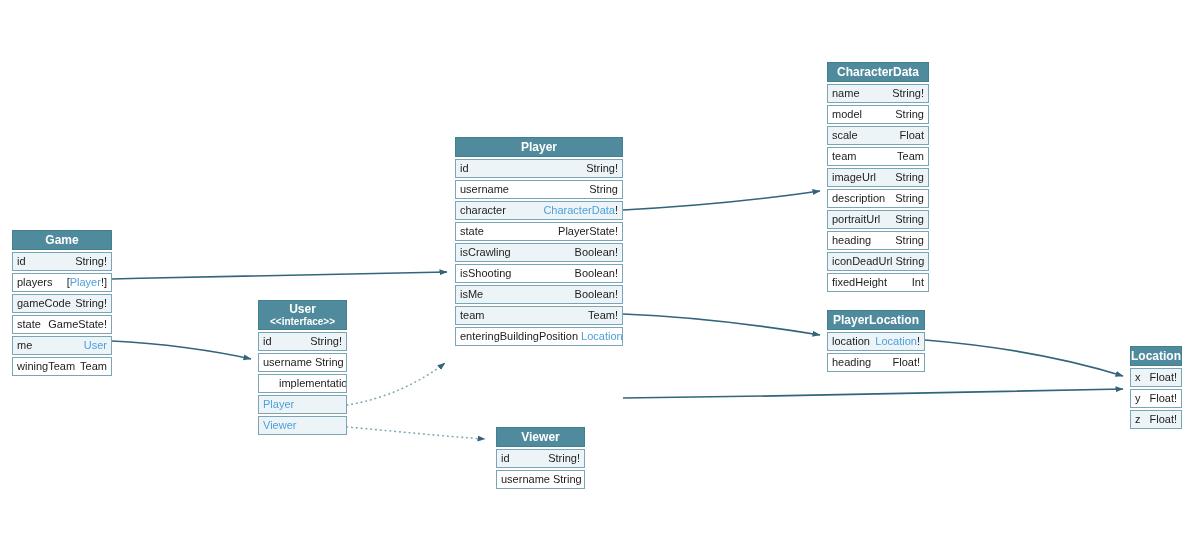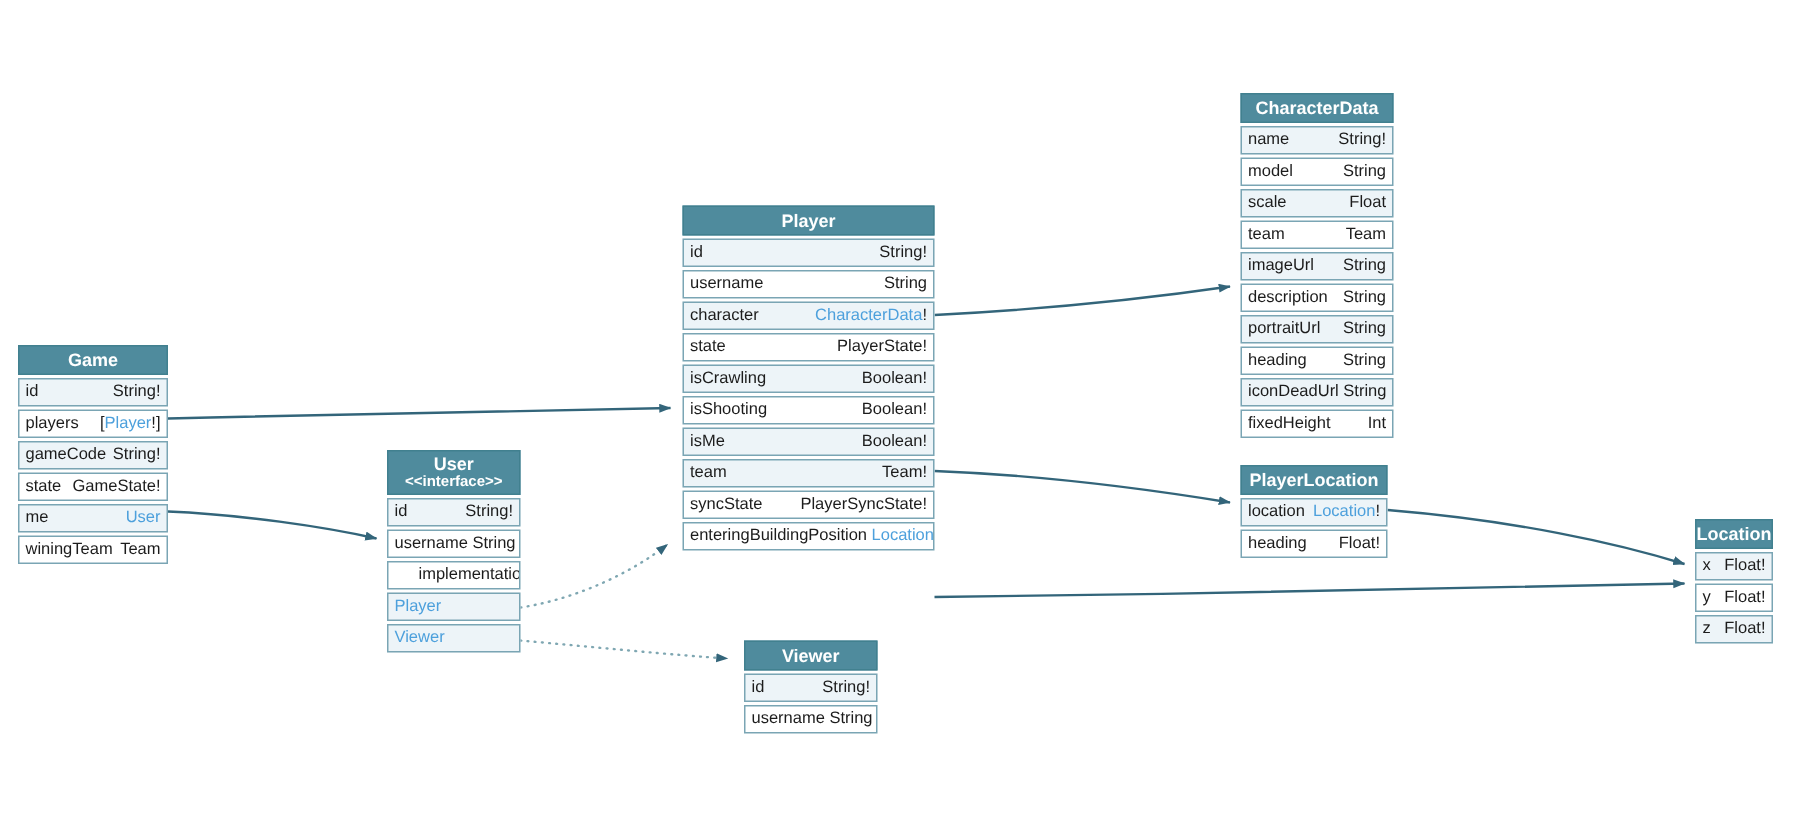--- a/index.html
+++ b/index.html
@@ -135,24 +135,20 @@
     </div>
     <div class="row alt">
       <span class="fn">isMe</span>
       <span class="ft"><span>Boolean!</span></span>
     </div>
     <div class="row alt">
       <span class="fn">team</span>
       <span class="ft"><span>Team!</span></span>
     </div>
     <div class="row">
-      <span class="fn">syncState</span>
-      <span class="ft"><span>PlayerSyncState!</span></span>
-    </div>
-    <div class="row">
       <span class="fn">enteringBuildingPosition</span>
       <span class="ft"><span class="lnk">Location</span></span>
     </div>
   </div>
 
   <div class="tbl t-viewer">
     <div class="hdr">Viewer</div>
     <div class="row alt">
       <span class="fn">id</span>
       <span class="ft"><span>String!</span></span>

